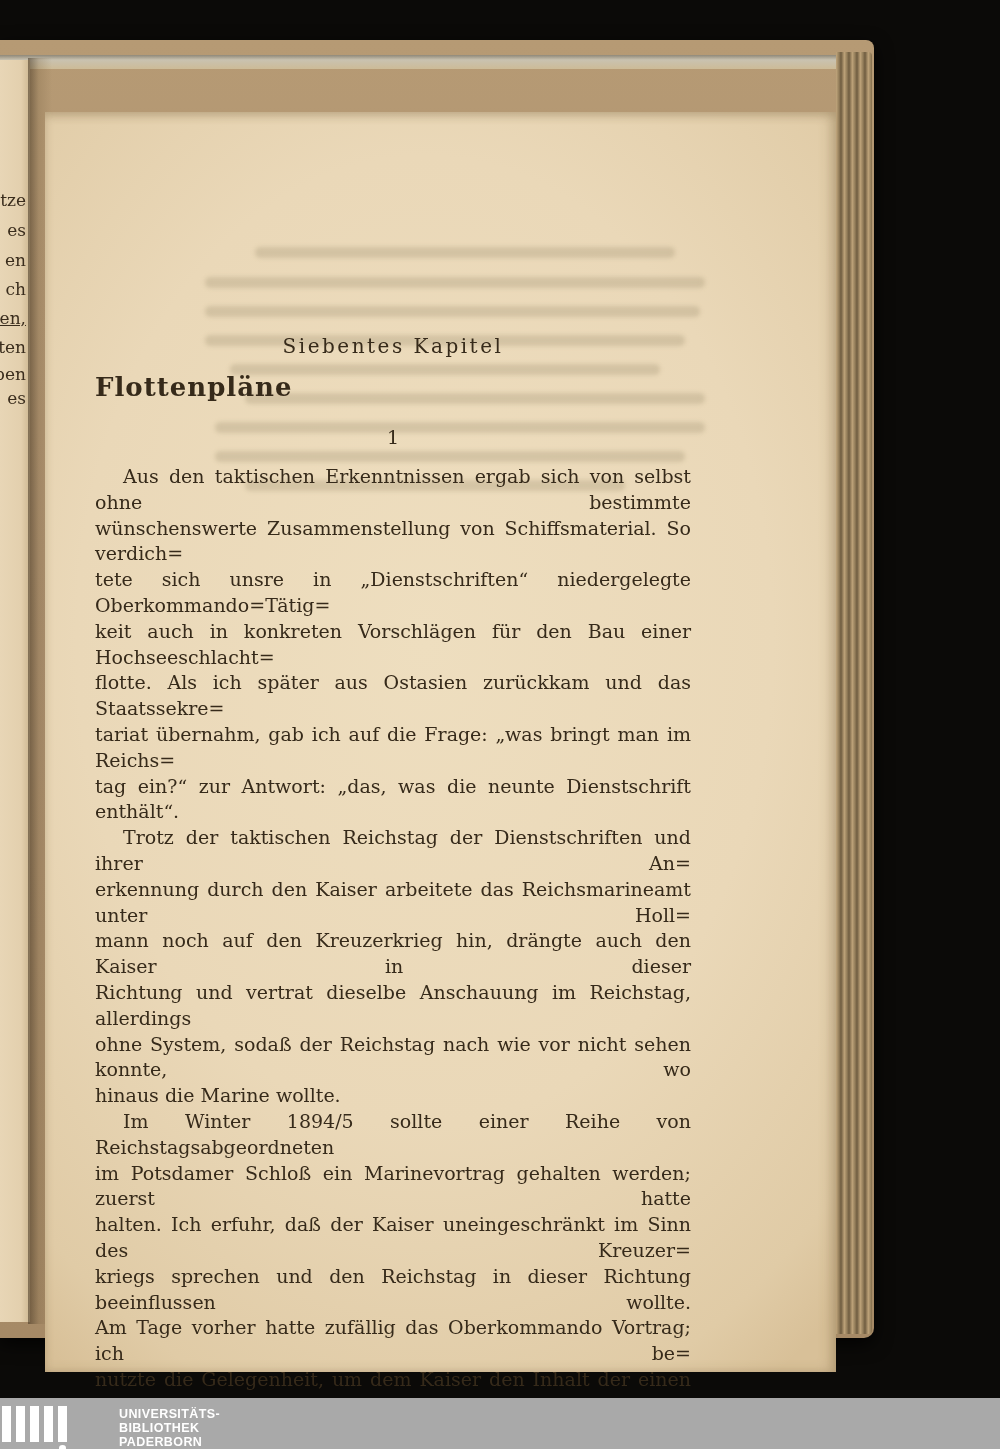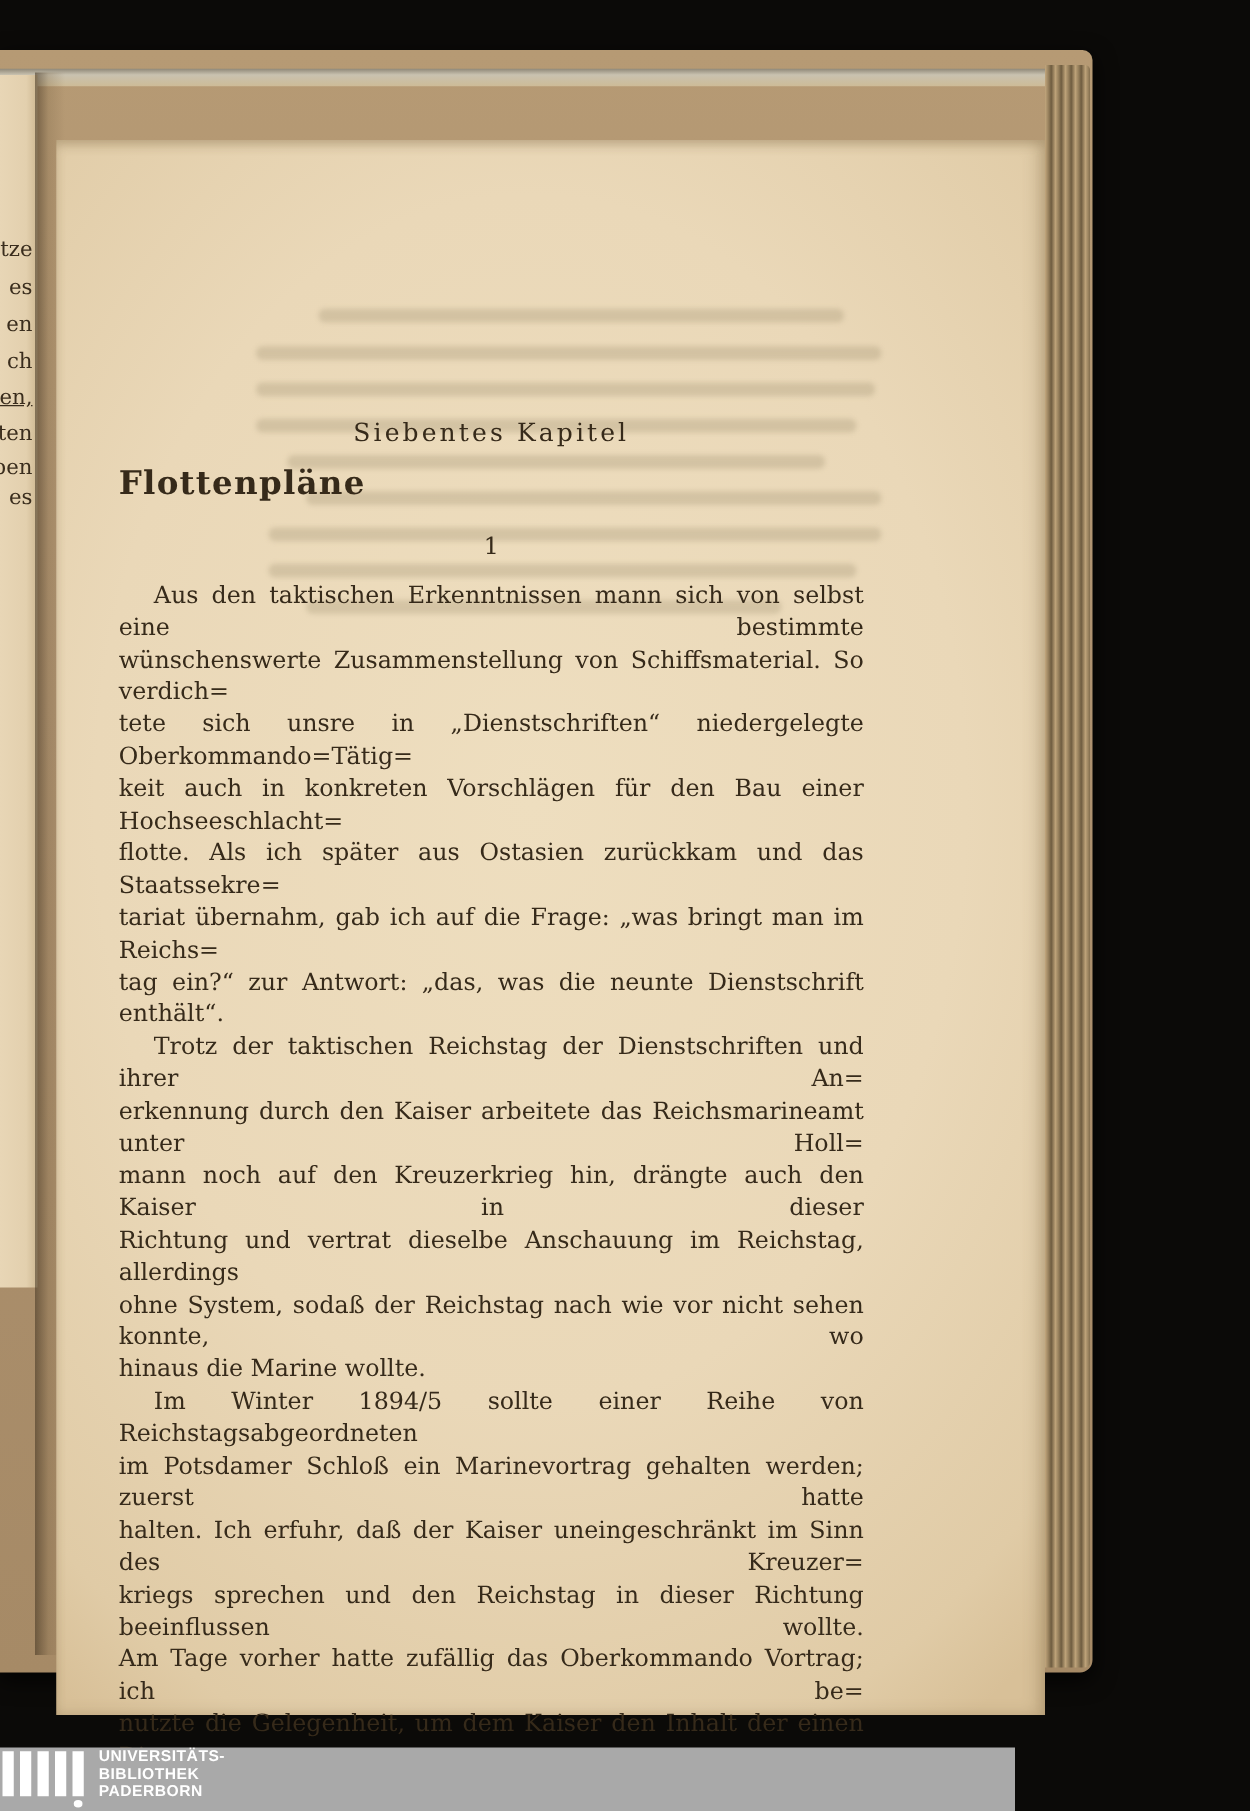--- a/index.html
+++ b/index.html
@@ -23,21 +23,21 @@
     position:absolute;left:0;top:55px;width:852px;height:14px;
     background:linear-gradient(180deg,#8f8878 0%,#c9c2b0 35%,#cdbb97 100%);
   }
   .right-page-edges{
     position:absolute;left:836px;top:52px;width:36px;height:1282px;
     background:repeating-linear-gradient(90deg,
       #c2a77d 0px,#937d5a 3px,#6e5c40 5px,#b49a72 8px);
     border-radius:0 4px 4px 0;
   }
   .facing-page-strip{
-    position:absolute;left:0;top:60px;width:30px;height:970px;
+    position:absolute;left:0;top:60px;width:30px;height:1262px;
     background:linear-gradient(90deg,#e8d6b6 0%,#e3d0ae 70%,#cdb892 100%);
   }
   .gutter-shadow{
     position:absolute;left:28px;top:58px;width:24px;height:1266px;
     background:linear-gradient(90deg,rgba(62,48,30,.55) 0%,rgba(120,98,66,.25) 45%,rgba(0,0,0,0) 100%);
   }
   .main-page{
     position:absolute;left:45px;top:66px;width:791px;height:1260px;
     background:radial-gradient(ellipse 80% 70% at 48% 42%,#eedebf 0%,#ead8b8 55%,#e0cba6 90%,#d8c098 100%);
     box-shadow:inset 0 4px 8px rgba(120,95,60,.25), inset -6px 0 12px rgba(130,105,70,.3);
@@ -78,23 +78,23 @@
   .body-line{
     font-size:19px;line-height:25.8px;
     text-align:justify;text-align-last:justify;
     white-space:normal;
   }
   .body-line.nojust{text-align:left;text-align-last:left;}
   .body-line.indent{text-indent:28px;}
 
   
   .watermark-bar{
-    position:absolute;left:0;bottom:0;width:812px;height:51px;
+    position:absolute;left:0;bottom:0;width:1000px;height:51px;
     background:#a9a9a9;
-    display:flex;align-items:flex-start;
+    display:flex;align-items:flex-end;gap:40px;
   }
   .logo-bars{
     display:flex;gap:5px;align-items:flex-start;
     margin-left:2px;height:46px;padding-top:3px;box-sizing:border-box;
   }
   .logo-bar{width:9px;height:36px;background:#ffffff;}
   .logo-bar-excl{position:relative;}
   .logo-bar-excl::after{
     content:"";position:absolute;left:1px;top:39px;width:7px;height:6px;
     background:#ffffff;border-radius:50%;
@@ -140,21 +140,21 @@
       <div class="ghost-line" style="left:170px;top:339px;width:470px;"></div>
       <div class="ghost-line" style="left:200px;top:368px;width:380px;"></div>
     </div>
 
     <div class="text-column">
       <div class="chapter-line">Siebentes Kapitel</div>
       <div class="page-title">Flottenpläne</div>
       <div class="section-number">1</div>
 
       <div id="body-lines">
-          <div class="body-line indent">Aus den taktischen Erkenntnissen mann sich von selbst eine bestimmte</div>
+          <div class="body-line indent">Aus den taktischen Erkenntnissen ergab sich von selbst ohne bestimmte</div>
           <div class="body-line">wünschenswerte Zusammenstellung von Schiffsmaterial. So verdich=</div>
           <div class="body-line">tete sich unsre in „Dienstschriften“ niedergelegte Oberkommando=Tätig=</div>
           <div class="body-line">keit auch in konkreten Vorschlägen für den Bau einer Hochseeschlacht=</div>
           <div class="body-line">flotte. Als ich später aus Ostasien zurückkam und das Staatssekre=</div>
           <div class="body-line">tariat übernahm, gab ich auf die Frage: „was bringt man im Reichs=</div>
           <div class="body-line">tag ein?“ zur Antwort: „das, was die neunte Dienstschrift enthält“.</div>
           <div class="body-line indent">Trotz der taktischen Reichstag der Dienstschriften und ihrer An=</div>
           <div class="body-line">erkennung durch den Kaiser arbeitete das Reichsmarineamt unter Holl=</div>
           <div class="body-line">mann noch auf den Kreuzerkrieg hin, drängte auch den Kaiser in dieser</div>
           <div class="body-line">Richtung und vertrat dieselbe Anschauung im Reichstag, allerdings</div>

